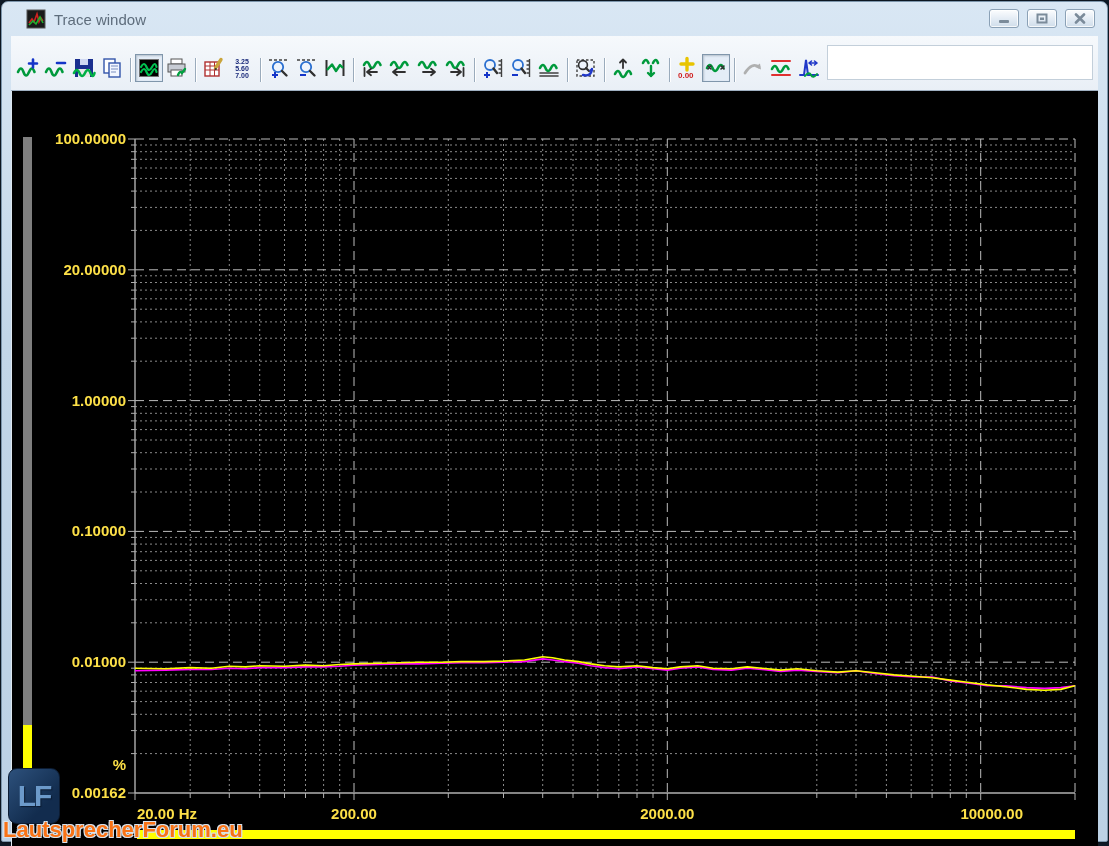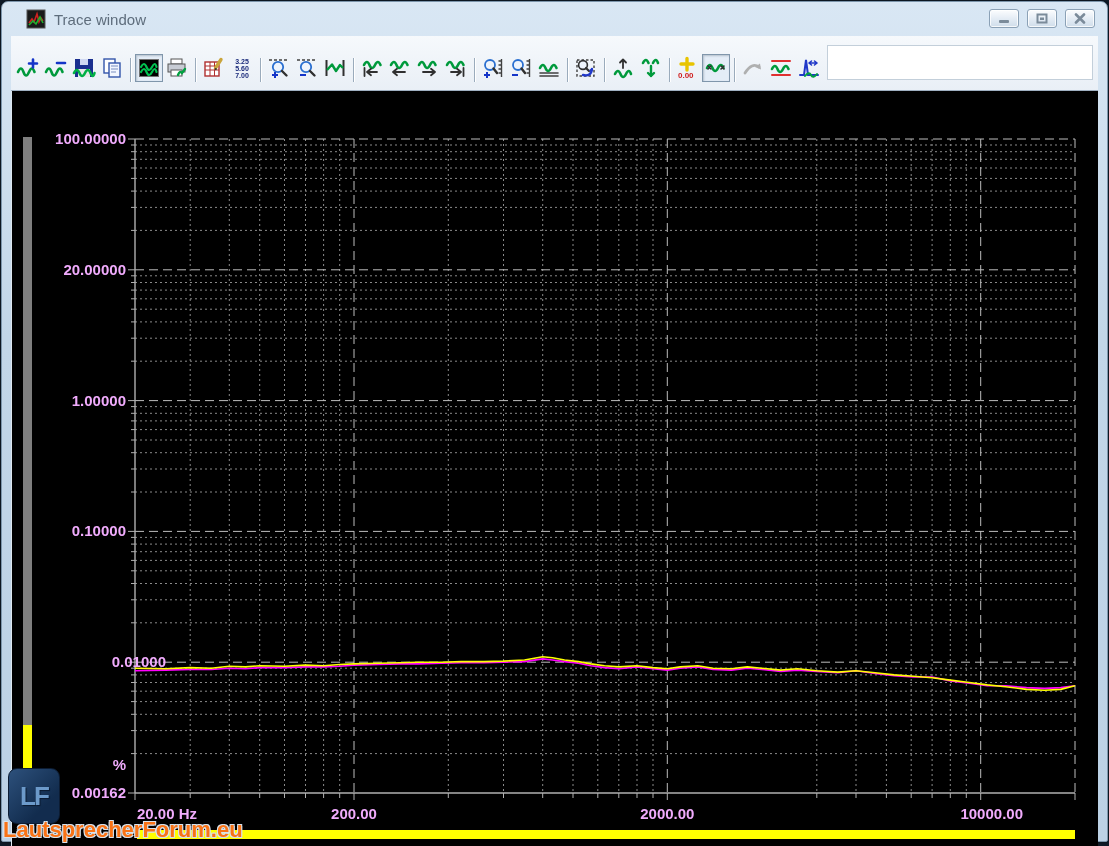--- a/index.html
+++ b/index.html
@@ -47,35 +47,35 @@
   .sep{width:1px;height:24px;background:#9aabbc;box-shadow:1px 0 0 #ffffff;margin:0 4px;}
   .tb-txticon{display:block;text-align:left;}
   .tb-txticon div{font-size:7px;line-height:7px;font-weight:bold;color:#1a2a7a;}
   .tbspacer{flex:1;align-self:stretch;margin:1px 2px 2px 4px;background:#ffffff;border:1px solid #c3cfda;}
   
   .plot{
     position:relative;margin:0 9px;height:757px;background:#000;
     border-left:1px solid #dde7f0;
   }
   .ylab,.xlab,.pctlab{
-    position:absolute;color:#f0abfc;font-size:15px;font-weight:bold;white-space:nowrap;
+    position:absolute;color:#fde047;font-size:15px;font-weight:bold;white-space:nowrap;
   }
   .ylab{left:0;width:114px;text-align:right;}
   .meter{position:absolute;left:11px;width:9px;}
   .meter-gray{top:46px;height:588px;background:#7f7f7f;}
   .meter-yellow{top:634px;height:68px;background:#ffff00;}
   .bottom-bar{position:absolute;left:125px;top:739px;width:938px;height:9px;background:#ffff00;}
   #grid-host{position:absolute;left:0;top:0;}
   
   .wm-logo{
     position:absolute;left:8px;top:768px;width:50px;height:54px;z-index:30;
     border-radius:9px;border:1px solid #0c1c33;
     background:linear-gradient(135deg,#2d517c,#122c4e 70%);
     display:flex;align-items:center;justify-content:center;
-    font-size:26px;font-weight:bold;color:#6c9aca;letter-spacing:-2px;
+    font-size:30px;font-weight:bold;color:#6c9aca;letter-spacing:-2px;
     text-shadow:1px 1px 1px #0a1a30;
   }
   .wm-text{
     position:absolute;left:3px;top:817px;z-index:30;
     font-size:22px;font-weight:bold;color:#f97316;letter-spacing:0px;
     text-shadow:-1px -1px 0 #d8e2ec,1px -1px 0 #d8e2ec,-1px 1px 0 #d8e2ec,1px 1px 0 #d8e2ec;
   }
 </style>
 </head>
 <body>
@@ -475,21 +475,21 @@
     <div class="meter meter-gray"></div>
     <div class="meter meter-yellow"></div>
 
     <div class="pctlab" style="right:auto;left:0;width:114px;text-align:right;top:665px;">%</div>
 
     <div class="bottom-bar"></div>
   <div class="ylab" style="top: 39px;">100.00000</div>
       <div class="ylab" style="top: 169.8px;">20.00000</div>
       <div class="ylab" style="top: 300.6px;">1.00000</div>
       <div class="ylab" style="top: 431.4px;">0.10000</div>
-      <div class="ylab" style="top: 562.2px; padding-left: 40px;">0.01000</div>
+      <div class="ylab" style="top: 562.2px;">0.01000</div>
       <div class="ylab" style="top: 693px;">0.00162</div>
       <div class="xlab" style="top: 714px; left: 125px;">20.00 Hz</div>
       <div class="xlab" style="top: 714px; left: 282.011px; width: 120px; text-align: center;">200.00</div>
       <div class="xlab" style="top: 714px; left: 595.344px; width: 120px; text-align: center;">2000.00</div>
       <div class="xlab" style="top: 714px; left: 891px; width: 120px; text-align: right;">10000.00</div>
     </div>
 </div>
 
 <div class="wm-logo">
   <span>LF</span>

